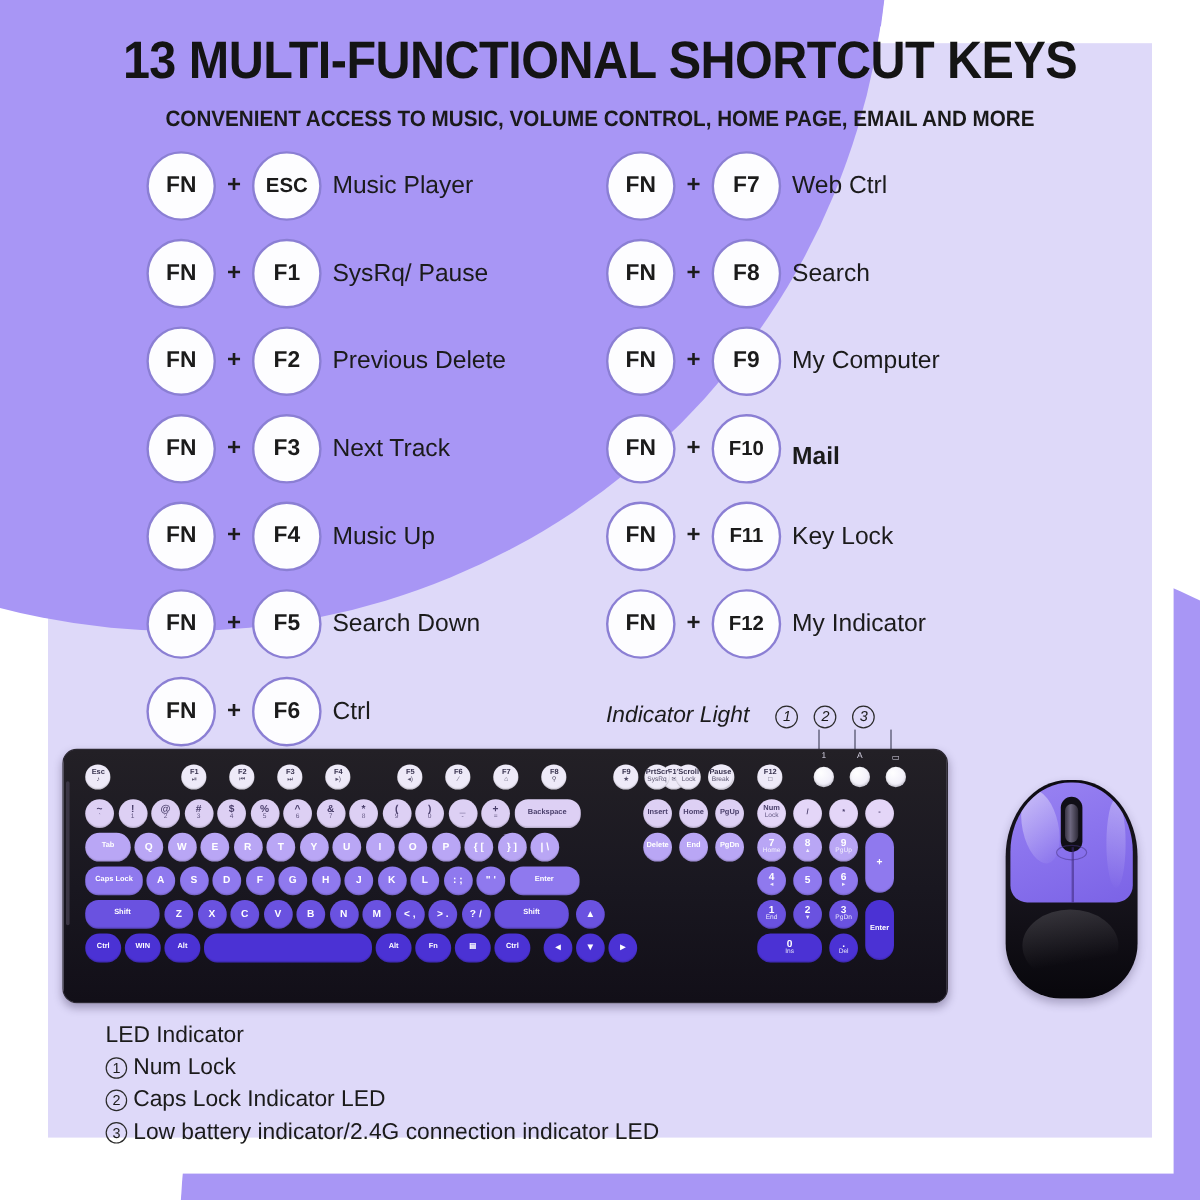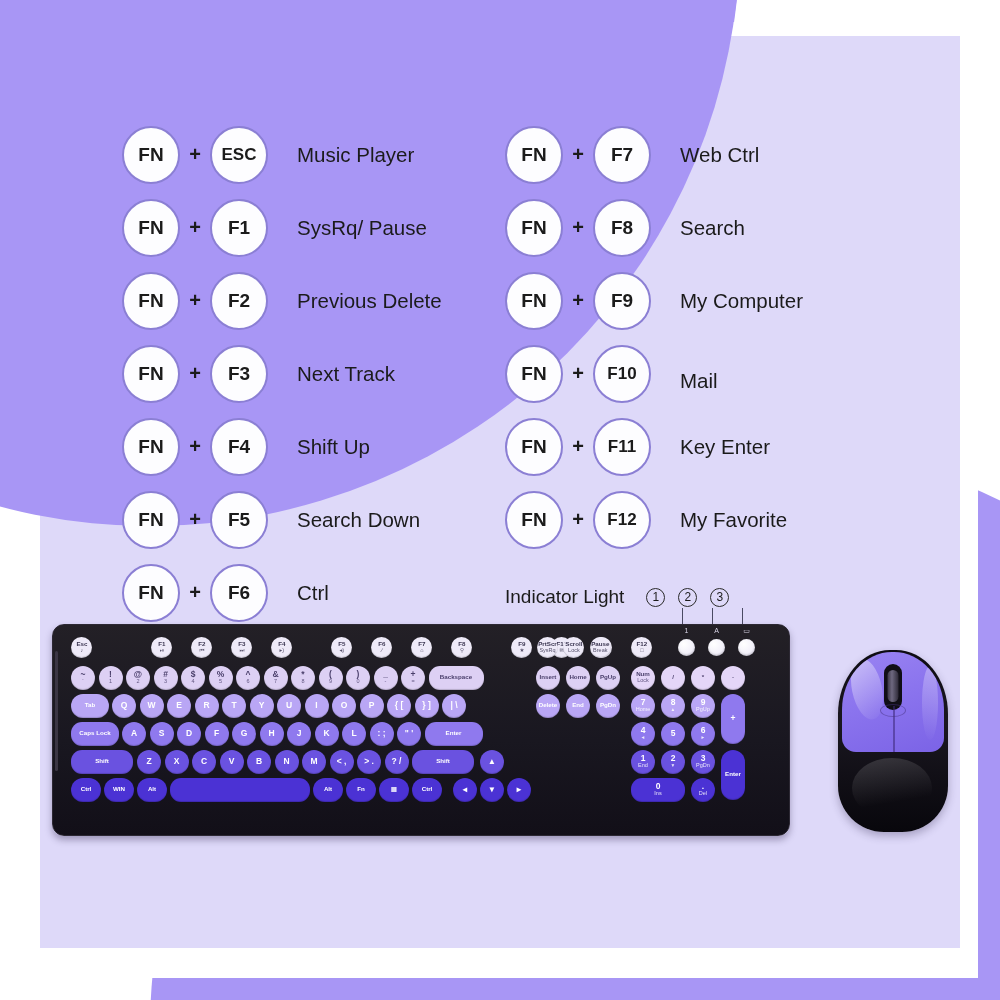--- a/index.html
+++ b/index.html
@@ -79,30 +79,30 @@
     font-size:19px; font-weight:bold; color:#1b1b1b;
     flex:0 0 auto;
   }
   .keycap.small { font-size:17px; }
   .plus {
     width:30px; text-align:center;
     font-size:20px; font-weight:bold; color:#1b1b1b;
     flex:0 0 auto;
   }
   .sc-label {
-    margin-left:29px;
+    margin-left:9px;
     font-size:20.5px; color:#1b1b1b;
     white-space:nowrap;
   }
-  .sc-label.low { margin-top:14px; }
+  .sc-label.low { margin-top:14px;font-weight:bold; }
 
   
   .ind-light {
     position:absolute; left:505px; top:586px; z-index:7;
-    display:flex; align-items:center;
+    display:flex; align-items:center;font-style:italic;
   }
   .ind-light-text { font-size:19px; color:#1b1b1b; white-space:nowrap; }
   .circ-nums { display:flex; margin-left:22px; gap:13px; }
   .circ-num {
     width:19px; height:19px; border-radius:50%;
     border:1.4px solid #2a2a2a;
     display:flex; align-items:center; justify-content:center;
     font-size:12px; color:#1b1b1b;
   }
   .leader {
@@ -226,20 +226,24 @@
 
 <div id="stage">
 
   <div class="bg-curve-tl"></div>
   <div class="bg-curve-br"></div>
   <div class="white-frame"></div>
   <div class="panel">
     <div class="panel-top-cut"></div>
   </div>
 
+  <div class="header">
+    <div class="title">13 MULTI-FUNCTIONAL SHORTCUT KEYS</div>
+    <div class="subtitle">CONVENIENT ACCESS TO MUSIC, VOLUME CONTROL, HOME PAGE, EMAIL AND MORE</div>
+  </div>
 
   <div class="shortcuts">
     <div class="col col-left" id="col-left">
         <div class="sc-row">
           <div class="keycap">FN</div>
           <div class="plus">+</div>
           <div class="keycap small">ESC</div>
           <div class="sc-label">Music Player</div>
         </div>
         <div class="sc-row">
@@ -257,21 +261,21 @@
         <div class="sc-row">
           <div class="keycap">FN</div>
           <div class="plus">+</div>
           <div class="keycap">F3</div>
           <div class="sc-label">Next Track</div>
         </div>
         <div class="sc-row">
           <div class="keycap">FN</div>
           <div class="plus">+</div>
           <div class="keycap">F4</div>
-          <div class="sc-label">Shift Up</div>
+          <div class="sc-label">Music Up</div>
         </div>
         <div class="sc-row">
           <div class="keycap">FN</div>
           <div class="plus">+</div>
           <div class="keycap">F5</div>
           <div class="sc-label">Search Down</div>
         </div>
         <div class="sc-row">
           <div class="keycap">FN</div>
           <div class="plus">+</div>
@@ -301,27 +305,27 @@
         <div class="sc-row">
           <div class="keycap">FN</div>
           <div class="plus">+</div>
           <div class="keycap small">F10</div>
           <div class="sc-label low">Mail</div>
         </div>
         <div class="sc-row">
           <div class="keycap">FN</div>
           <div class="plus">+</div>
           <div class="keycap small">F11</div>
-          <div class="sc-label">Key Enter</div>
+          <div class="sc-label">Key Lock</div>
         </div>
         <div class="sc-row">
           <div class="keycap">FN</div>
           <div class="plus">+</div>
           <div class="keycap small">F12</div>
-          <div class="sc-label">My Favorite</div>
+          <div class="sc-label">My Indicator</div>
         </div>
       </div>
   </div>
 
   <div class="ind-light">
     <div class="ind-light-text">Indicator Light</div>
     <div class="circ-nums" id="circ-nums">
         <div class="circ-num">1</div>
         <div class="circ-num">2</div>
         <div class="circ-num">3</div>
@@ -699,14 +703,26 @@
       <div class="m-gloss"></div>
       <div class="m-gloss2"></div>
       <div class="m-wheel-slot"></div>
       <div class="m-wheel"></div>
       <div class="m-split"></div>
       <div class="m-notch"></div>
     </div>
     <div class="m-lowgloss"></div>
   </div>
 
+  <div class="led-legend">
+    <div class="ll-row">LED Indicator</div>
+    <div class="ll-row">
+      <span class="ll-num">1</span><span>Num Lock</span>
+    </div>
+    <div class="ll-row">
+      <span class="ll-num">2</span><span>Caps Lock Indicator LED</span>
+    </div>
+    <div class="ll-row">
+      <span class="ll-num">3</span><span>Low battery indicator/2.4G connection indicator LED</span>
+    </div>
+  </div>
 
 </div>
 
 </body></html>

